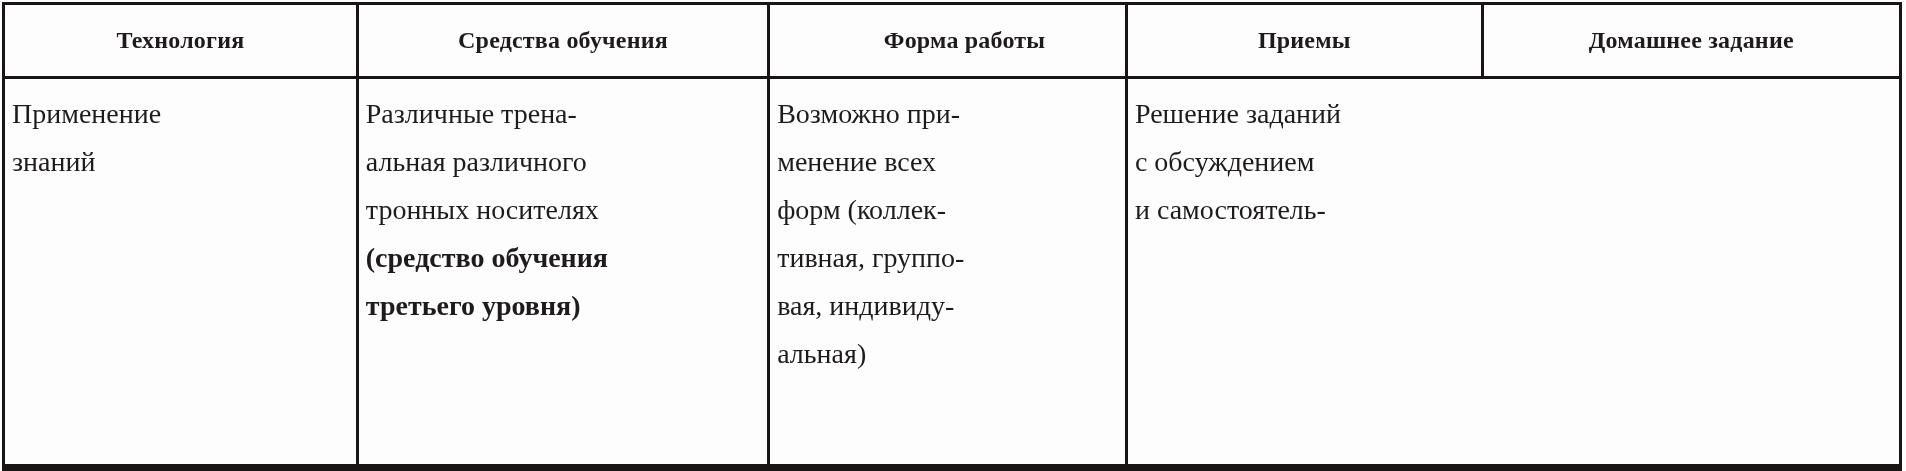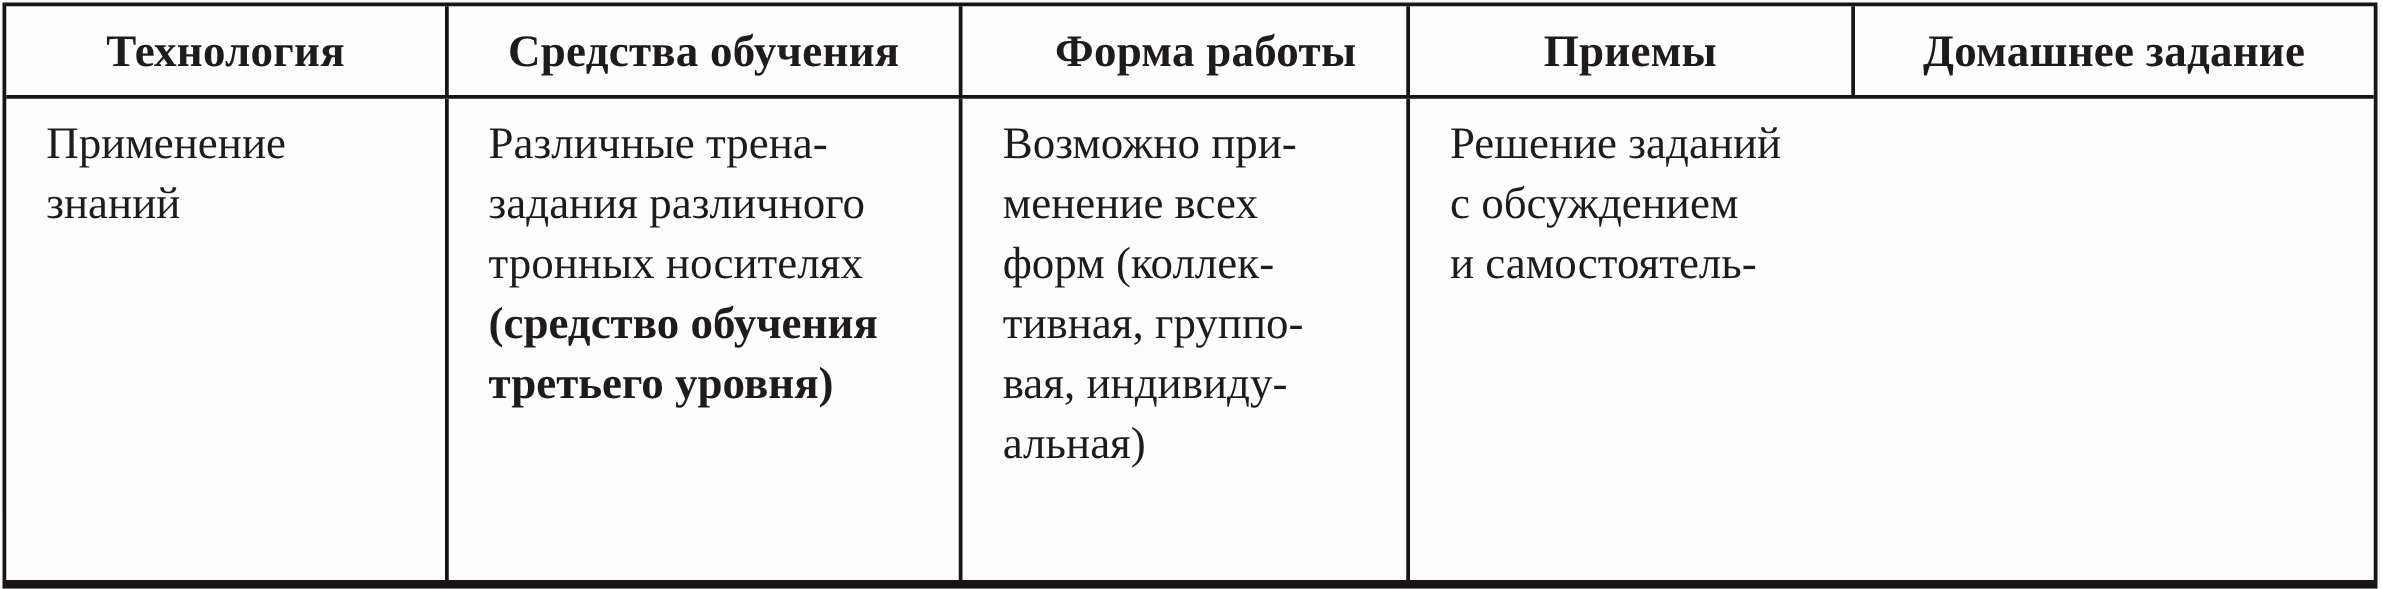--- a/index.html
+++ b/index.html
@@ -48,27 +48,27 @@
   .col0 { flex: 0 0 18.68%; }
   .col1 { flex: 0 0 21.72%; }
   .col2 { flex: 0 0 18.89%; padding-left: 34px; }
   .col3 { flex: 0 0 18.78%; }
   .col4 { flex: 1 1 auto; }
   .header-cell {
     display: flex;
     align-items: center;
     justify-content: center;
     font-weight: bold;
-    font-size: 36px;
+    font-size: 24px;
     letter-spacing: 0.2px;
     white-space: nowrap;
   }
   .body-cell {
-    padding: 11px 10px 0 32px;
-    font-size: 36px;
+    padding: 11px 10px 0 7px;
+    font-size: 28px;
     line-height: 48px;
   }
   .line {
     white-space: nowrap;
   }
   .line.bold {
     font-weight: bold;
   }
 </style>
 </head>
@@ -85,21 +85,21 @@
       <div class="cell col4 header-cell">Домашнее задание</div>
     </div>
 
     <div class="row body-row">
       <div class="cell col0 body-cell">
           <div class="line">Применение</div>
           <div class="line">знаний</div>
         </div>
       <div class="cell col1 body-cell">
           <div class="line">Различные трена-</div>
-          <div class="line">задания различного</div>
+          <div class="line">альная различного</div>
           <div class="line">тронных носителях</div>
           <div class="line bold">(средство обучения</div>
           <div class="line bold">третьего уровня)</div>
         </div>
       <div class="cell col2 body-cell">
           <div class="line">Возможно при-</div>
           <div class="line">менение всех</div>
           <div class="line">форм (коллек-</div>
           <div class="line">тивная, группо-</div>
           <div class="line">вая, индивиду-</div>

